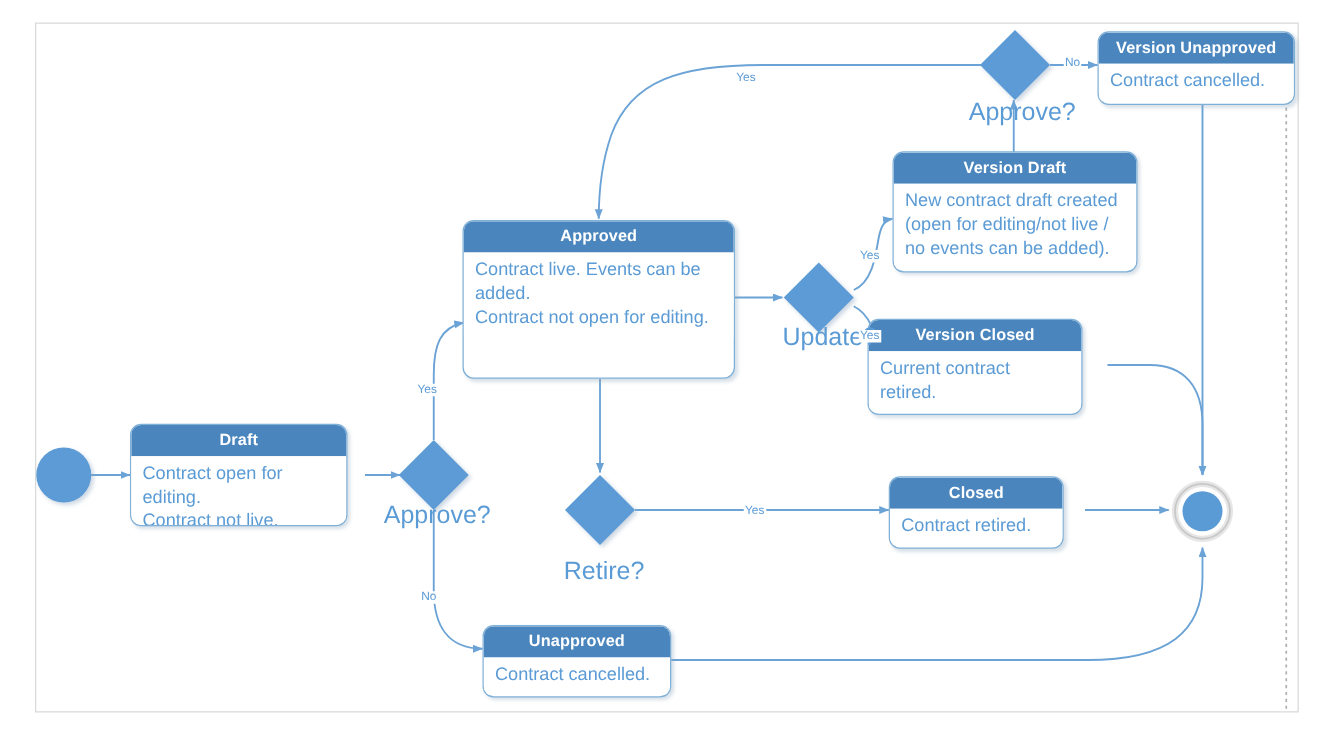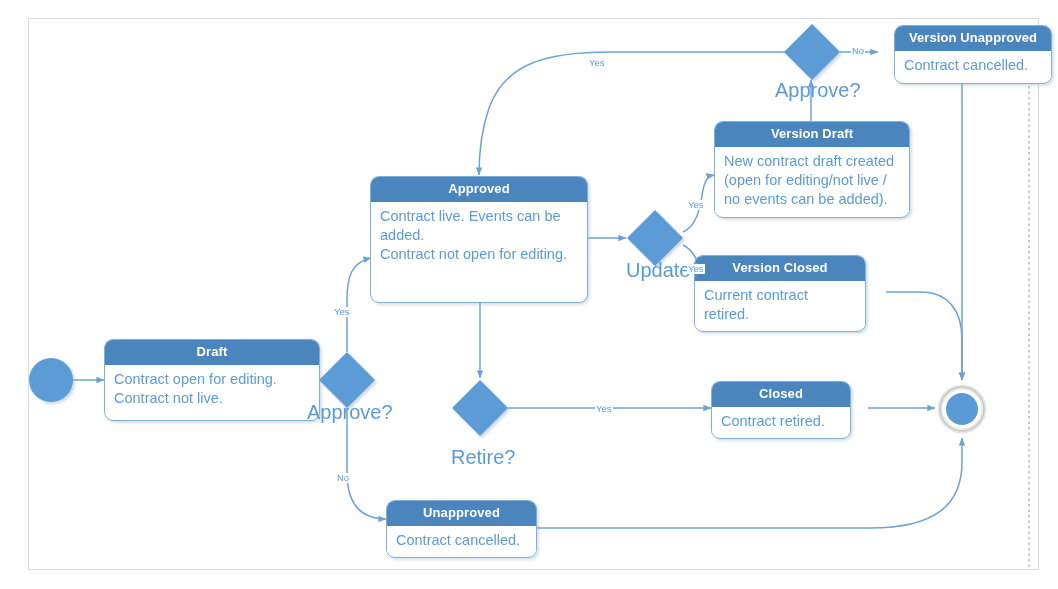--- a/index.html
+++ b/index.html
@@ -141,21 +141,21 @@
     <circle cx="962" cy="409" r="22" fill="none" stroke="#e6e6e6" stroke-width="5"></circle>
     <circle cx="962" cy="409" r="22" fill="none" stroke="#c8c8c8" stroke-width="1.4"></circle>
     <circle cx="962" cy="409" r="16" fill="#5b9bd5"></circle>
 
     <polygon points="347,352 375,380 347,408 319,380" fill="#5b9bd5" filter="url(#softshadow)"></polygon>
     <polygon points="655,210 683,238 655,266 627,238" fill="#5b9bd5" filter="url(#softshadow)"></polygon>
     <polygon points="480,380 508,408 480,436 452,408" fill="#5b9bd5" filter="url(#softshadow)"></polygon>
     <polygon points="812,24 840,52 812,80 784,52" fill="#5b9bd5" filter="url(#softshadow)"></polygon>
   </svg>
 
-  <div class="state-box" style="left:104px; top:339px; width:216px; height:82px;">
+  <div class="state-box" style="left:104px; top:339px; width:174px; height:82px;">
     <div class="state-title">Draft</div>
     <div class="state-body">Contract open for editing.
 Contract not live.</div>
   </div>
 
   <div class="state-box" style="left:370px; top:176px; width:218px; height:127px;">
     <div class="state-title">Approved</div>
     <div class="state-body">Contract live. Events can be
 added.
 Contract not open for editing.</div>
@@ -167,21 +167,21 @@
 (open for editing/not live /
 no events can be added).</div>
   </div>
 
   <div class="state-box" style="left:694px; top:255px; width:172px; height:77px;">
     <div class="state-title">Version Closed</div>
     <div class="state-body">Current contract
 retired.</div>
   </div>
 
-  <div class="state-box" style="left:878px; top:25px; width:158px; height:59px;margin-left:16px;">
+  <div class="state-box" style="left:878px; top:25px; width:158px; height:59px;">
     <div class="state-title">Version Unapproved</div>
     <div class="state-body">Contract cancelled.</div>
   </div>
 
   <div class="state-box" style="left:711px; top:381px; width:140px; height:58px;">
     <div class="state-title">Closed</div>
     <div class="state-body">Contract retired.</div>
   </div>
 
   <div class="state-box" style="left:386px; top:500px; width:151px; height:58px;">

